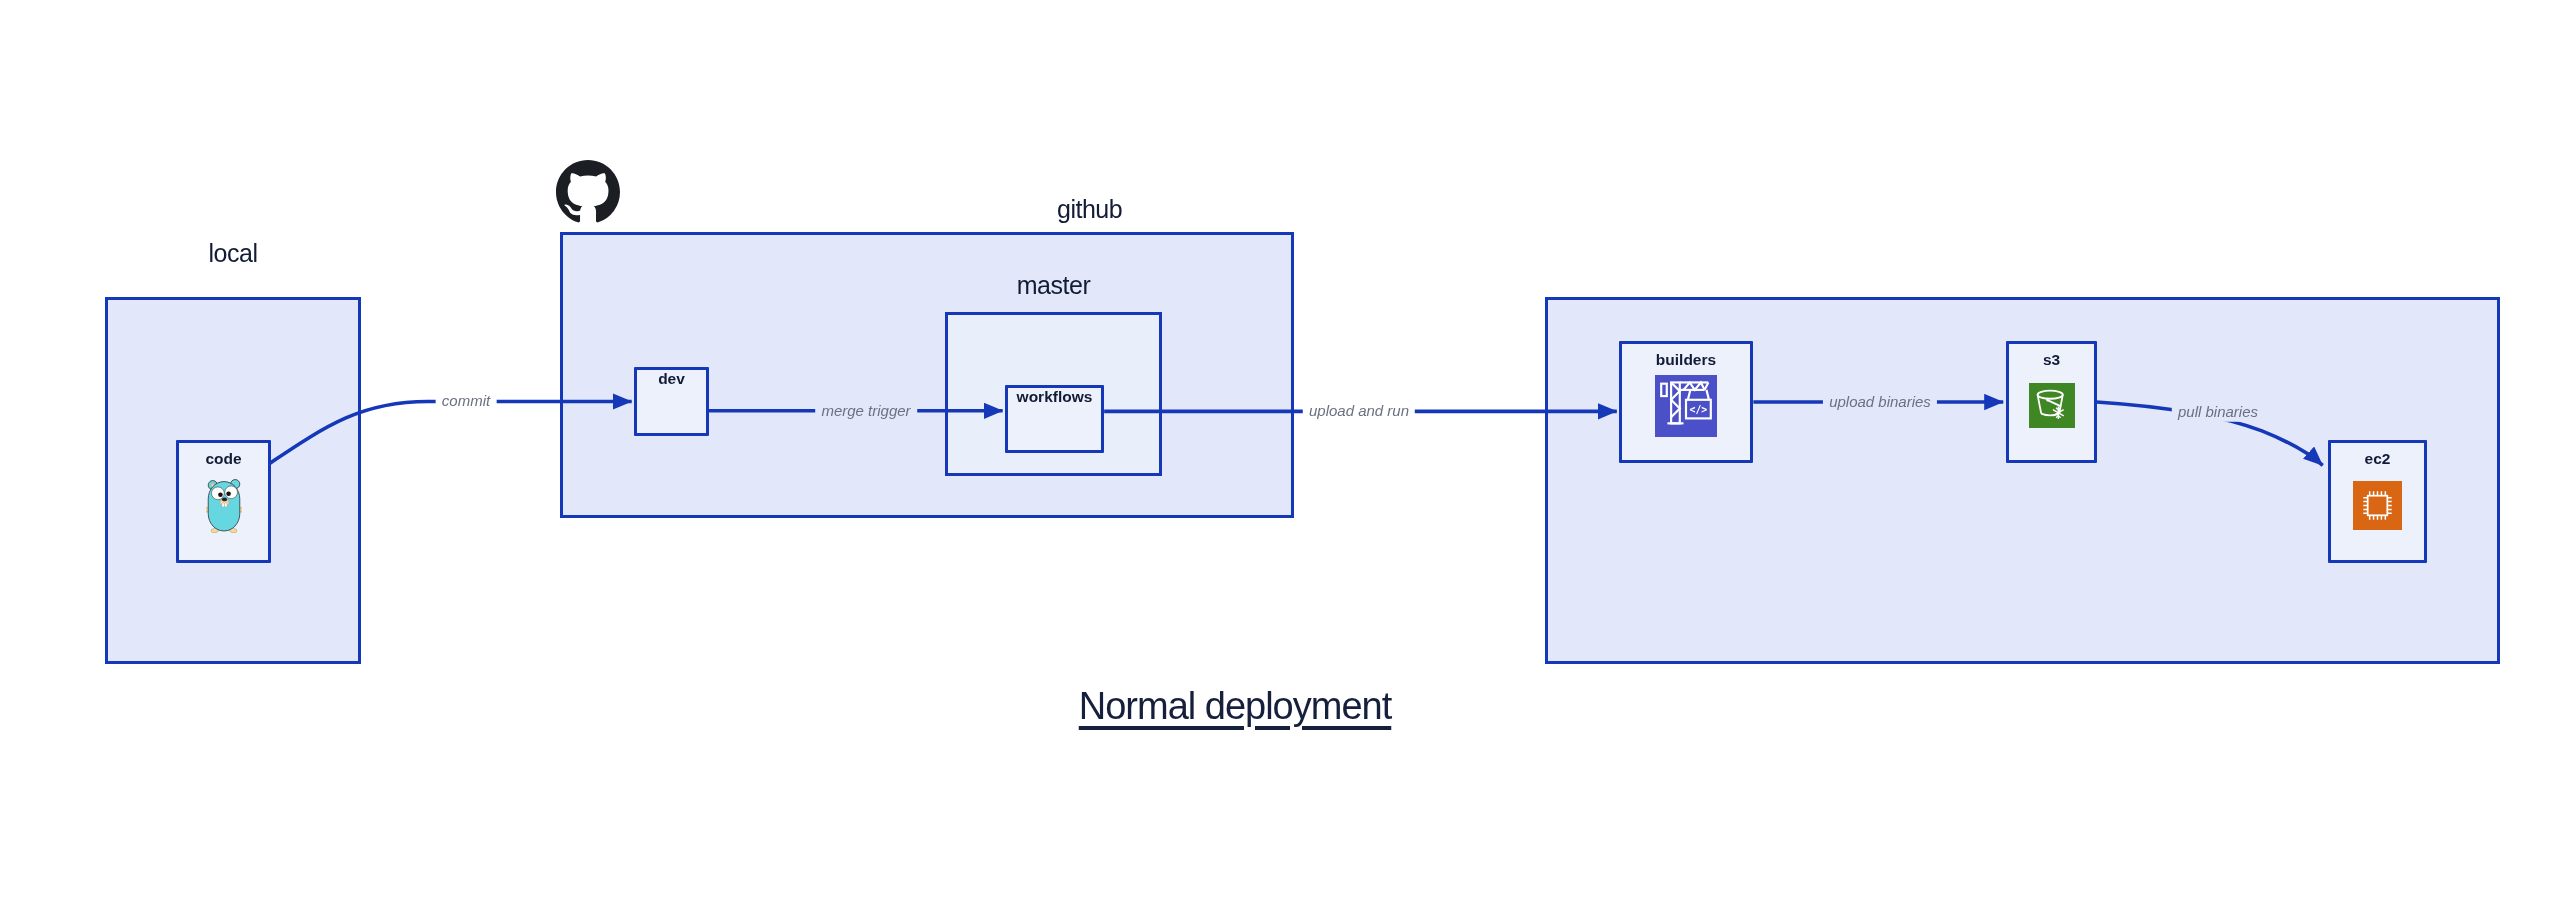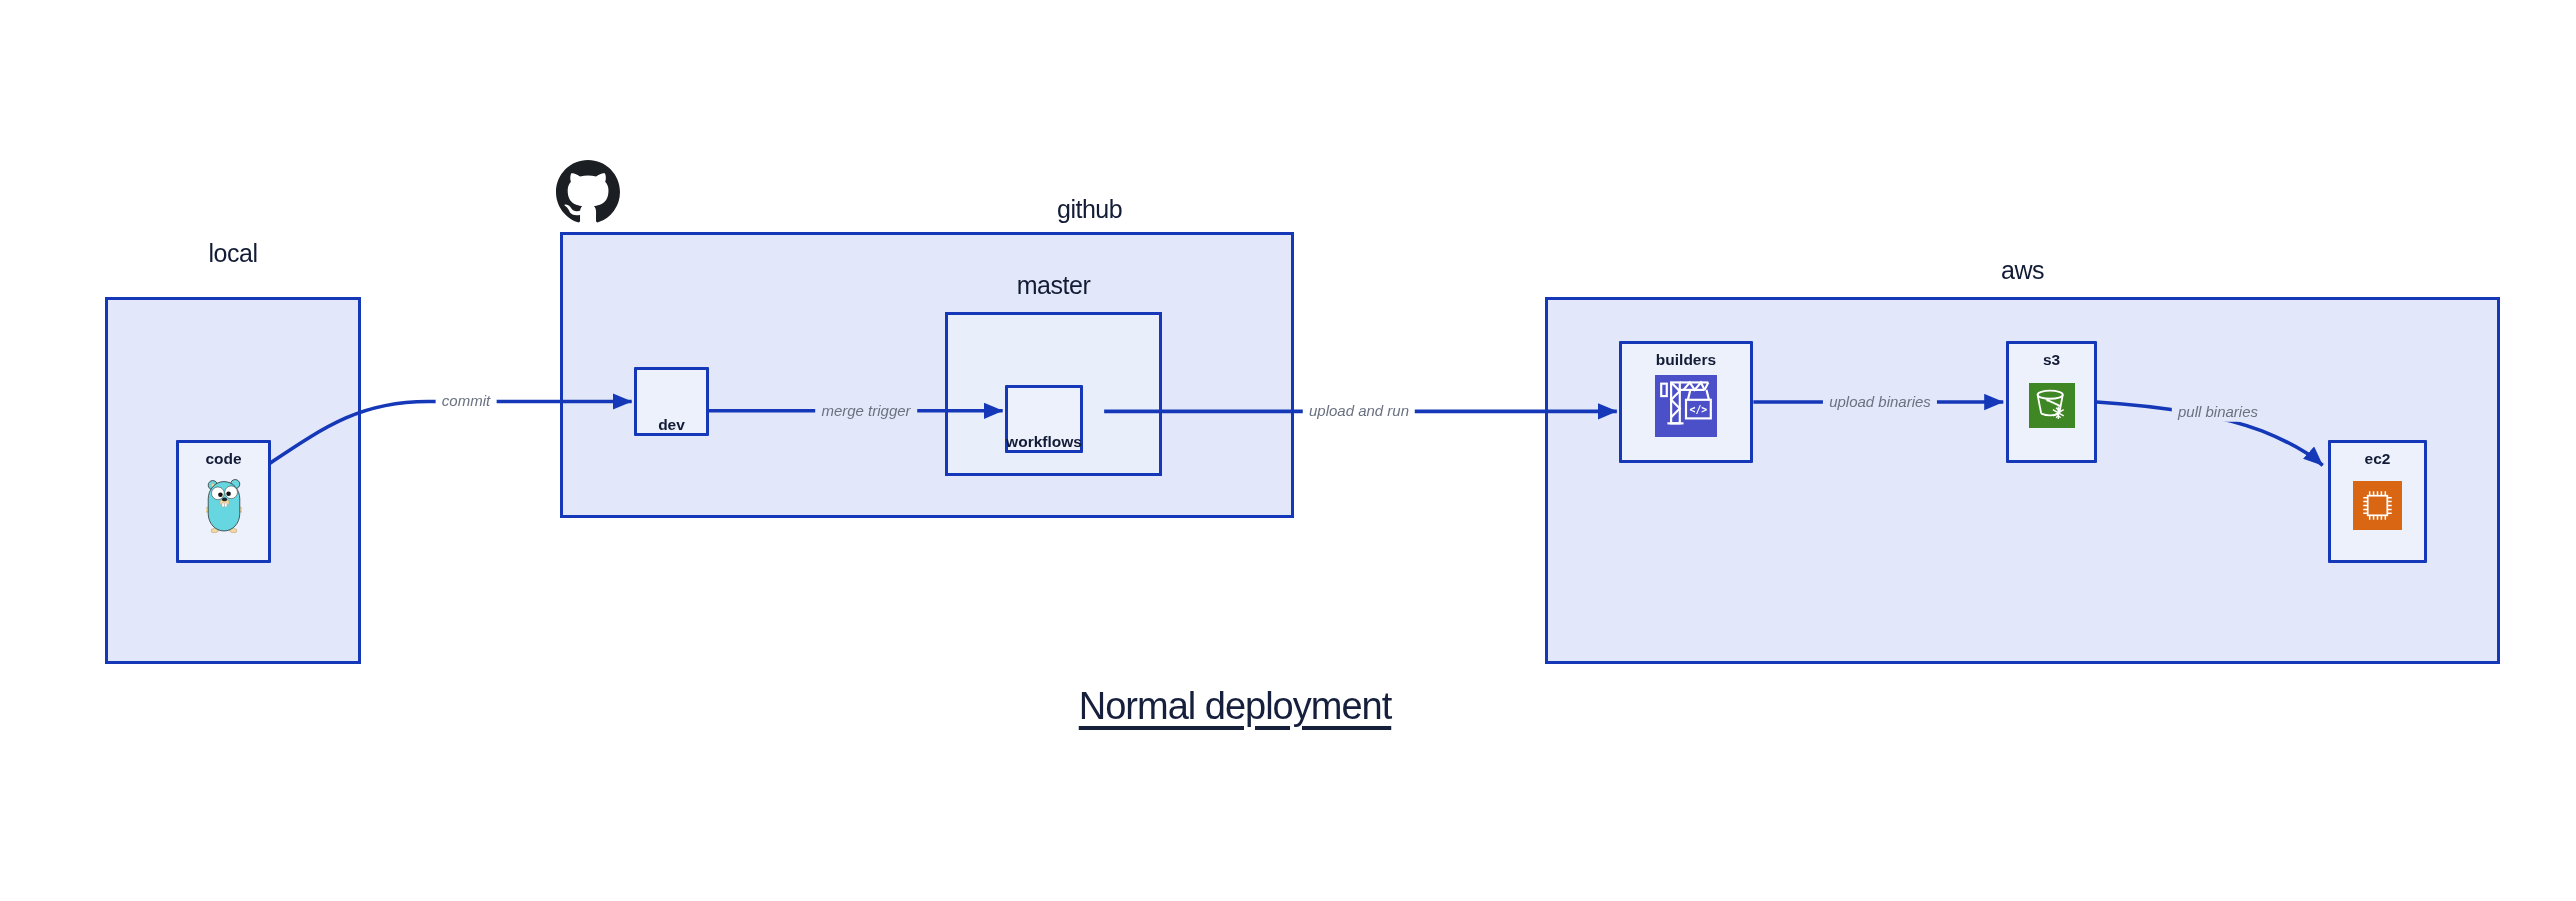--- a/index.html
+++ b/index.html
@@ -7,21 +7,21 @@
   #canvas{position:relative;width:2604px;height:902px;background:#ffffff;overflow:hidden;}
 
   
   .cluster{position:absolute;background:#e2e8f9;border:3.1px solid #1538b8;box-sizing:border-box;z-index:1;}
   .cluster-title{position:absolute;font-size:25px;letter-spacing:-0.5px;color:#131c36;z-index:4;line-height:1.1;}
 
   
   .node{position:absolute;background:#edf1fc;border:3.1px solid #1538b8;box-sizing:border-box;z-index:3;
         display:flex;flex-direction:column;align-items:center;border-radius:1px;}
   .node-label{font-weight:bold;font-size:15.5px;color:#131c36;margin-top:7.2px;line-height:1.1;}
-  .node.center{justify-content:flex-end;}
+  .node.center{justify-content:flex-start;}
   .node.center .node-label{margin-top:0;}
   .icon-tile{display:flex;align-items:center;justify-content:center;}
 
   
   #edges{position:absolute;left:0;top:0;z-index:2;}
   .edge-label{position:absolute;transform:translate(-50%,-50%);font-style:italic;font-size:15px;
               color:#6a7180;white-space:nowrap;padding:1px 6.2px;z-index:4;line-height:1.1;}
   .bg-white{background:#ffffff;}
   .bg-cluster{background:#e2e8f9;}
 
@@ -37,21 +37,20 @@
 <div id="canvas">
 
   <div class="cluster" style="left:105px;top:297px;width:256px;height:367px;"></div>
   <div class="cluster" style="left:560px;top:232px;width:734px;height:286px;"></div>
   <div class="cluster" style="left:945px;top:312px;width:217px;height:164px;background:#e9eefb;"></div>
   <div class="cluster" style="left:1545px;top:297px;width:955px;height:367px;"></div>
 
   <div class="cluster-title" style="left:105px;top:240px;width:256px;text-align:center;">local</div>
   <div class="cluster-title" style="left:1057px;top:196px;width:232px;">github</div>
   <div class="cluster-title" style="left:945px;top:272px;width:217px;text-align:center;">master</div>
-  <div class="cluster-title" style="left:1545px;top:257px;width:955px;text-align:center;">aws</div>
 
   <div class="octocat" style="left:556px;top:160px;">
     <svg width="64" height="64" viewBox="0 0 16 16">
       <path fill="#1b1f23" d="M8 0C3.58 0 0 3.58 0 8c0 3.54 2.29 6.53 5.47 7.59.4.07.55-.17.55-.38
         0-.19-.01-.82-.01-1.49-2.01.37-2.53-.49-2.69-.94-.09-.23-.48-.94-.82-1.13-.28-.15-.68-.52-.01-.53
         .63-.01 1.08.58 1.23.82.72 1.21 1.87.87 2.33.66.07-.52.28-.87.51-1.07-1.78-.2-3.64-.89-3.64-3.95
         0-.87.31-1.59.82-2.15-.08-.2-.36-1.02.08-2.12 0 0 .67-.21 2.2.82.64-.18 1.32-.27 2-.27s1.36.09 2 .27
         c1.53-1.04 2.2-.82 2.2-.82.44 1.1.16 1.92.08 2.12.51.56.82 1.27.82 2.15 0 3.07-1.87 3.75-3.65 3.95
         .29.25.54.73.54 1.48 0 1.07-.01 1.93-.01 2.2 0 .21.15.46.55.38A8.01 8.01 0 0 0 16 8c0-4.42-3.58-8-8-8z"></path>
     </svg>
@@ -97,21 +96,21 @@
         <rect x="31" y="51" width="4.6" height="8" rx="1.5" fill="#ffffff" stroke="#999999" stroke-width="0.8"></rect>
         <rect x="36.2" y="51" width="4.6" height="8" rx="1.5" fill="#ffffff" stroke="#999999" stroke-width="0.8"></rect>
       </svg>
     </div>
   </div>
 
   <div class="node center" style="left:634px;top:367px;width:75px;height:69px;">
     <div class="node-label">dev</div>
   </div>
 
-  <div class="node center" style="left:1005px;top:385px;width:78px;height:68px;">
+  <div class="node center" style="left:1005px;top:385px;width:99px;height:68px;">
     <div class="node-label">workflows</div>
   </div>
 
   <div class="node" style="left:1619px;top:341px;width:134px;height:122px;">
     <div class="node-label">builders</div>
     <div class="icon-tile" style="margin-top:7.2px;width:62px;height:62px;background:#4b50c8;">
       <svg width="62" height="62" viewBox="0 0 100 100">
         <g stroke="#ffffff" stroke-width="3.5" fill="none">
           <rect x="10" y="14" width="9" height="20"></rect>
           <rect x="26" y="12" width="14" height="66"></rect>

